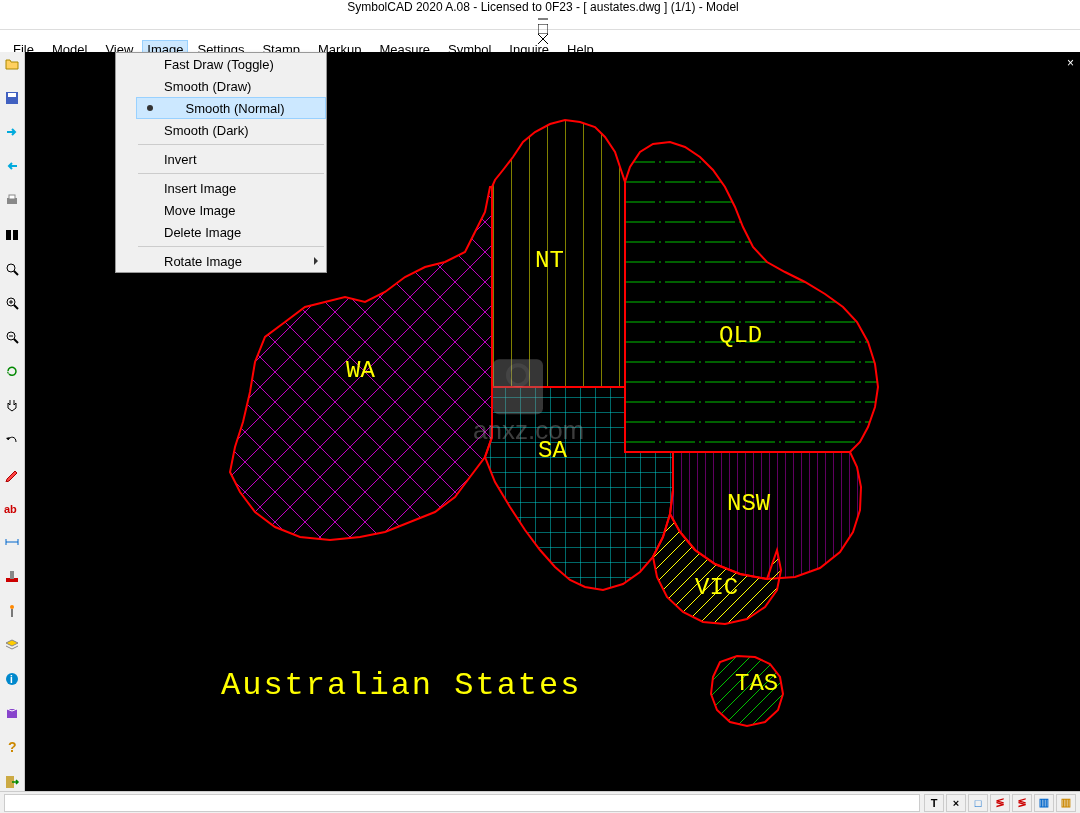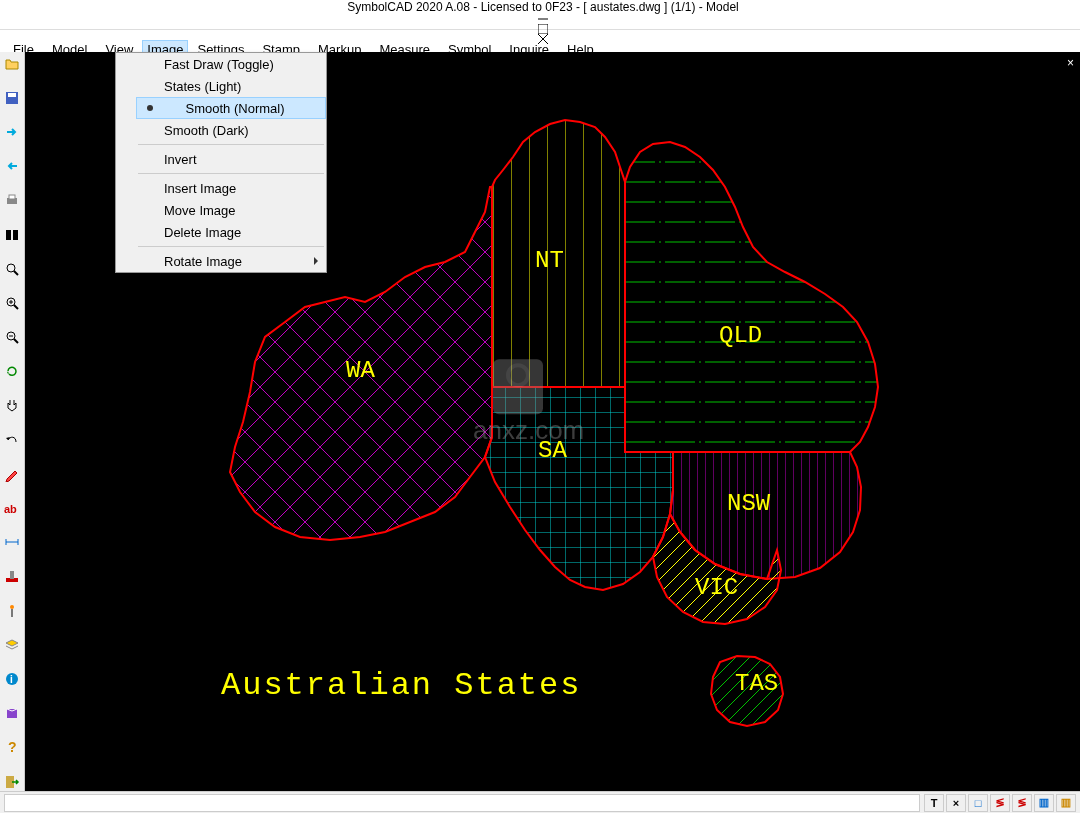--- a/index.html
+++ b/index.html
@@ -271,21 +271,21 @@
         </svg>
     </div>
   </div>
 </div>
 
 <div class="dropdown">
   <div class="ditem">
       <span>Fast Draw (Toggle)</span>
     </div>
   <div class="ditem">
-      <span>States (Light)</span>
+      <span>Smooth (Draw)</span>
     </div>
   <div class="ditem sel">
       <span class="bullet"></span>
       <span>Smooth (Normal)</span>
     </div>
   <div class="ditem">
       <span>Smooth (Dark)</span>
     </div>
   <div class="dsep"></div>
   <div class="ditem">

